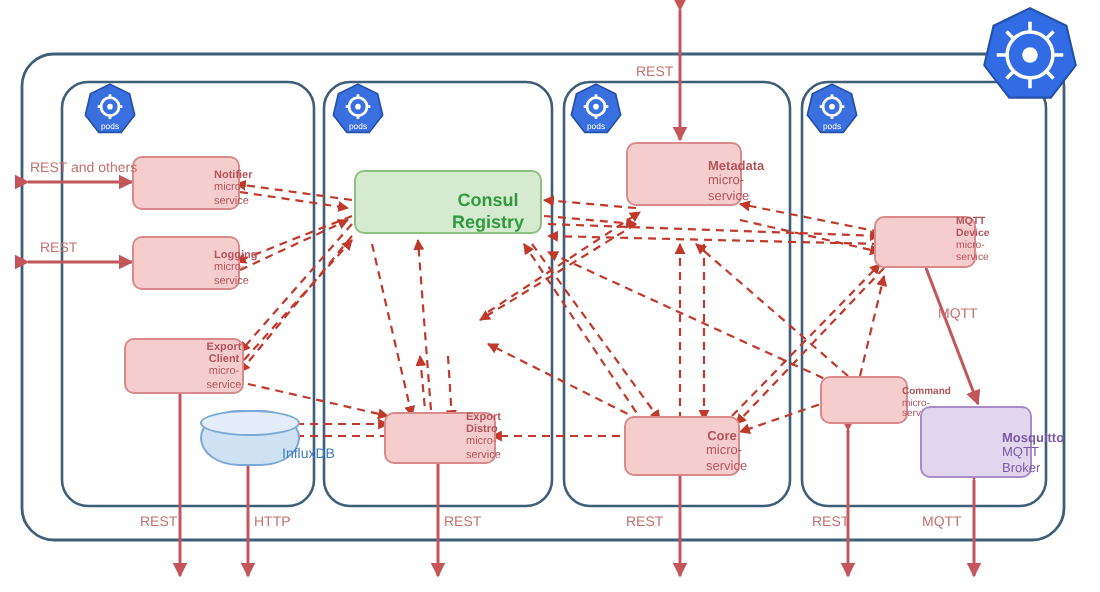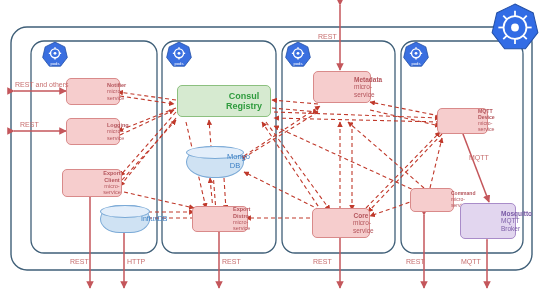--- a/index.html
+++ b/index.html
@@ -6,21 +6,21 @@
   #stage{
     position:relative;width:550px;height:296px;overflow:hidden;
     background:#ffffff;
     font-family:"Liberation Sans","DejaVu Sans",sans-serif;
   }
   #svgroot{position:absolute;left:0;top:0;width:550px;height:296px;}
 
   
   .node{
     position:absolute;box-sizing:border-box;
-    display:flex;align-items:center;justify-content:center;
+    display:flex;align-items:flex-end;justify-content:center;
     text-align:center;line-height:1.15;
     border-radius:5px;
     z-index:6;
     padding-left:40px;
   }
   .node span{display:block;width:100%;}
   .ms{                       
     background:#f6cdcd;border:1px solid #d98a8a;color:#b4555c;
   }
   .registry{                 
@@ -252,23 +252,20 @@
   </div>
 
   <div class="node db" style="left:100px;top:205px;width:50px;height:28px;font-size:7px;">
     <span>InfluxDB</span>
   </div>
 
   <div class="node registry" style="left:177px;top:85px;width:94px;height:32px;font-size:9px;font-weight:bold;">
     <span>Consul Registry</span>
   </div>
 
-  <div class="node db" style="left:186px;top:146px;width:58px;height:32px;font-size:7.5px;">
-    <span>Mongo DB</span>
-  </div>
 
   <div class="node ms" style="left:192px;top:206px;width:56px;height:26px;font-size:5.5px;">
     <span><b>Export Distro</b><br>
     <i style="font-style:normal">micro-service</i></span>
   </div>
 
   <div class="node ms" style="left:313px;top:71px;width:58px;height:32px;font-size:6.5px;">
     <span><b>Metadata</b><br>
     <i style="font-style:normal">micro-service</i></span>
   </div>

